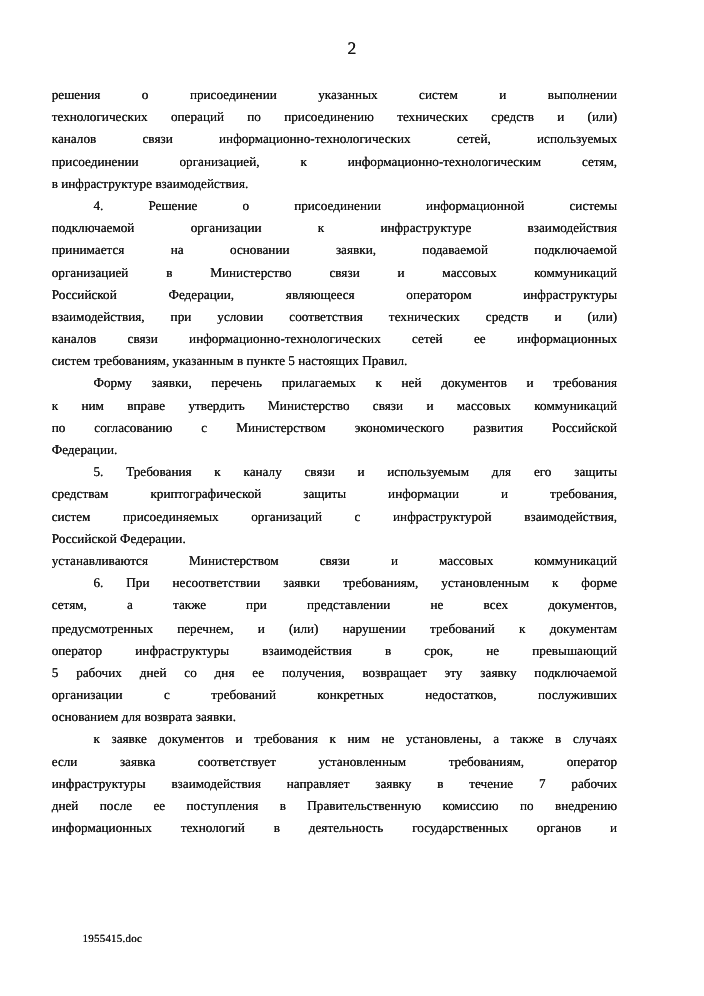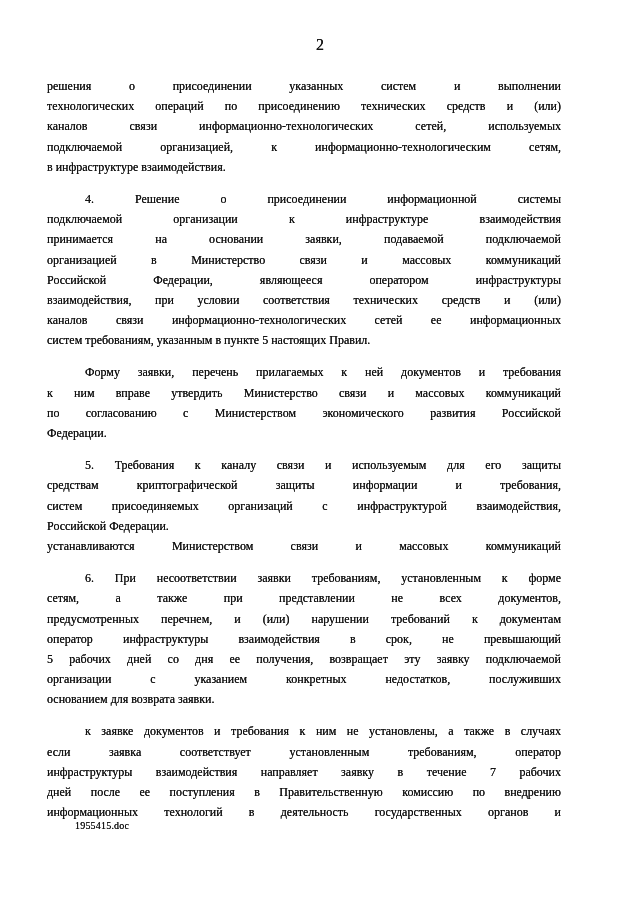--- a/index.html
+++ b/index.html
@@ -40,43 +40,42 @@
     text-align: justify;
     text-align-last: justify;
     overflow: visible;
     height: 20.2px;
   }
   .line.last-left {
     text-align-last: left;
   }
   .para-indent .line:first-child {
     text-indent: 38px;
-    margin-top: 12px;
   }
   .doc-footer {
     position: absolute;
-    top: 820px;
+    top: 848px;
     left: 75px;
     font-size: 10px;
     letter-spacing: 0.2px;
     text-shadow: 0 0 0.3px currentColor;
   }
 </style>
 </head>
 <body>
 
 <div class="page">
   <div class="page-number">2</div>
 
   <div class="doc-body">
       <div class="paragraph">
         <div class="line">решения о присоединении указанных систем и выполнении</div>
         <div class="line">технологических операций по присоединению технических средств и (или)</div>
         <div class="line">каналов связи информационно-технологических сетей, используемых</div>
-        <div class="line">подключаемой организацией, к информационно-технологическим сетям,</div>
+        <div class="line">присоединении организацией, к информационно-технологическим сетям,</div>
         <div class="line last-left">в инфраструктуре взаимодействия.</div>
       </div>
       <div class="paragraph para-indent">
         <div class="line">4. Решение о присоединении информационной системы</div>
         <div class="line">подключаемой организации к инфраструктуре взаимодействия</div>
         <div class="line">принимается на основании заявки, подаваемой подключаемой</div>
         <div class="line">организацией в Министерство связи и массовых коммуникаций</div>
         <div class="line">Российской Федерации, являющееся оператором инфраструктуры</div>
         <div class="line">взаимодействия, при условии соответствия технических средств и (или)</div>
         <div class="line">каналов связи информационно-технологических сетей ее информационных</div>
@@ -94,21 +93,21 @@
         <div class="line">систем присоединяемых организаций с инфраструктурой взаимодействия,</div>
         <div class="line last-left">Российской Федерации.</div>
         <div class="line">устанавливаются Министерством связи и массовых коммуникаций</div>
       </div>
       <div class="paragraph para-indent">
         <div class="line">6. При несоответствии заявки требованиям, установленным к форме</div>
         <div class="line">сетям, а также при представлении не всех документов,</div>
         <div class="line">предусмотренных перечнем, и (или) нарушении требований к документам</div>
         <div class="line">оператор инфраструктуры взаимодействия в срок, не превышающий</div>
         <div class="line">5 рабочих дней со дня ее получения, возвращает эту заявку подключаемой</div>
-        <div class="line">организации с указанием конкретных недостатков, послуживших</div>
+        <div class="line">организации с требований конкретных недостатков, послуживших</div>
         <div class="line last-left">основанием для возврата заявки.</div>
       </div>
       <div class="paragraph para-indent">
         <div class="line">к заявке документов и требования к ним не установлены, а также в случаях</div>
         <div class="line">если заявка соответствует установленным требованиям, оператор</div>
         <div class="line">инфраструктуры взаимодействия направляет заявку в течение 7 рабочих</div>
         <div class="line">дней после ее поступления в Правительственную комиссию по внедрению</div>
         <div class="line">информационных технологий в деятельность государственных органов и</div>
       </div>
     </div>

